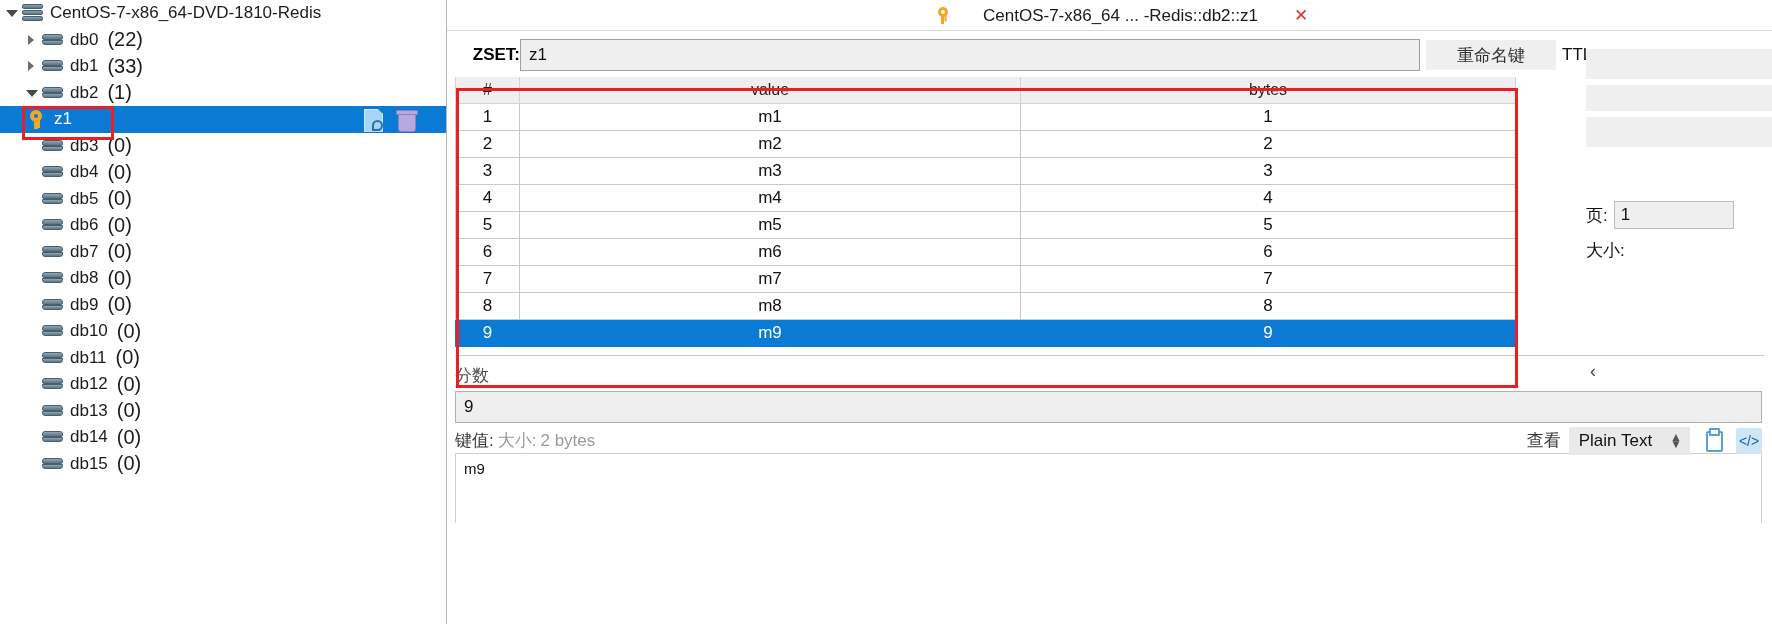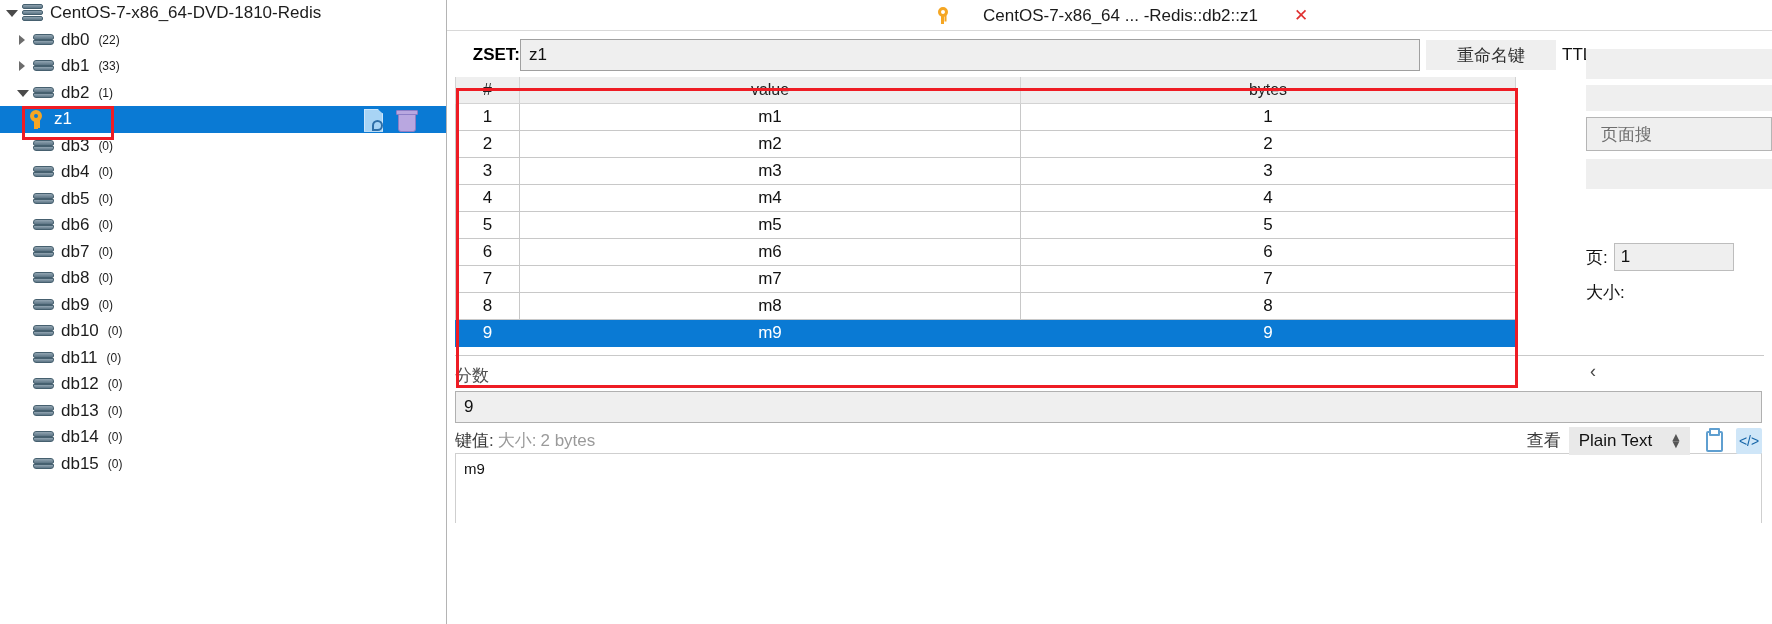--- a/index.html
+++ b/index.html
@@ -31,21 +31,21 @@
     height: 26.5px;
     display: flex;
     align-items: center;
     position: relative;
     font-size: 17px;
     color: #1c1c1c;
     padding-left: 6px;
     white-space: nowrap;
   }
   .tree-row.root { padding-left: 4px; }
-  .tree-row.level1 { padding-left: 15px; }
+  .tree-row.level1 { padding-left: 24px; }
   .tree-row.level2 { padding-left: 26px; }
   .tree-row.selected { background: #0a7ad4; color: #ffffff; }
 
   .twisty {
     width: 16px; height: 16px;
     display: inline-block;
     position: relative;
     flex: 0 0 16px;
   }
   .twisty.open::before {
@@ -120,21 +120,21 @@
   .ico-key::after {
     content: "";
     position: absolute;
     left: 7px; top: 9px;
     width: 4px; height: 10px;
     background: #f5a623;
     box-shadow: 3px -3px 0 -1px #f5a623, 3px 0px 0 -1px #f5a623;
   }
 
   .tree-label { font-size: 17px; }
-  .tree-count { font-size: 12px; margin-left: 9px; color: inherit; }
+  .tree-count { font-size: 20px; margin-left: 9px; color: inherit; }
 
   .row-actions {
     position: absolute;
     right: 30px; top: 0; bottom: 0;
     display: flex; align-items: center; gap: 14px;
   }
   .ico-copydoc { width: 19px; height: 21px; position: relative; }
   .ico-copydoc::before {
     content: "";
     position: absolute; left:0; top:0;
@@ -744,21 +744,20 @@
         <span class="icon-btn ico-clipboard"></span>
         <span class="icon-btn ico-code">&lt;/&gt;</span>
       </div>
 
       <div id="value-area">m9</div>
     </div>
 
     <div id="side-col">
       <div class="side-box" style="margin-top:18px;"></div>
       <div class="side-box" style="height:26px;"></div>
-      <div class="side-btn">页面搜</div>
       <div class="side-box" style="height:30px;"></div>
 
       <div class="side-field-row" style="margin-top:54px;">
         <span class="lbl">页:</span>
         <span class="fld">1</span>
       </div>
       <div class="side-field-row">
         <span class="lbl">大小:</span>
       </div>
       <div id="nav-chevrons">‹</div>

